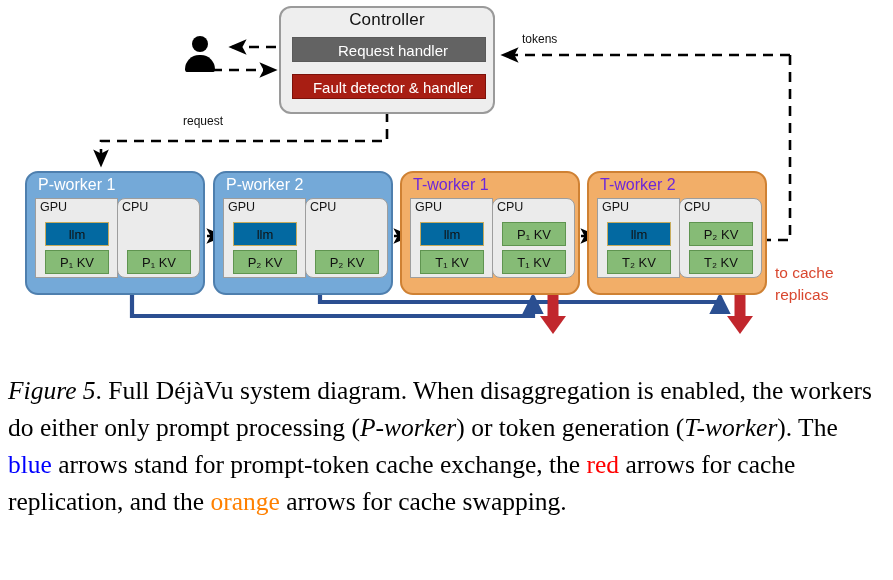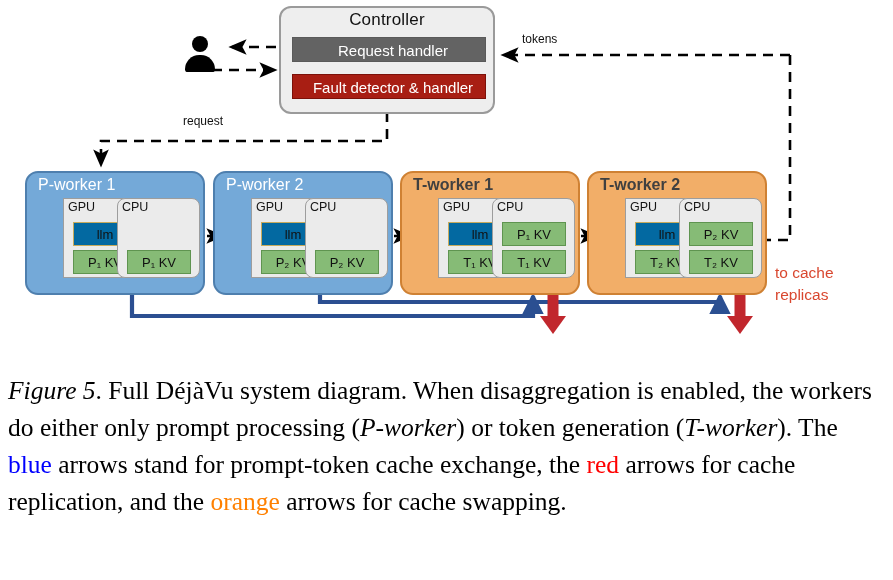--- a/index.html
+++ b/index.html
@@ -41,26 +41,26 @@
   .worker{
     position:absolute;top:171px;width:180px;height:124px;
     border-radius:13px;box-sizing:border-box;
   }
   .worker.p{background:#74a9d8;border:2px solid #4e7fae;}
   .worker.t{background:#f2ae68;border:2px solid #cf8133;}
   .worker-title{
     position:absolute;left:11px;top:3px;font-size:16px;white-space:nowrap;
   }
   .worker.p .worker-title{color:#ffffff;}
-  .worker.t .worker-title{color:#404040;font-weight:bold;}
+  .worker.t .worker-title{color:#6d28d9;}
   .unit{
     position:absolute;top:25px;width:83px;height:80px;
     background:#ebebeb;border:1px solid #9d9d9d;box-sizing:border-box;
   }
-  .unit.gpu{left:8px;margin-left:28px;}
+  .unit.gpu{left:8px;}
   .unit.cpu{left:90px;border-radius:8px;}
   .unit-label{position:absolute;left:4px;top:1px;font-size:12.5px;color:#151515;}
   .chip{
     position:absolute;left:9px;width:64px;height:24px;box-sizing:border-box;
     border:1px solid #8d8d8d;font-size:13px;line-height:23px;text-align:center;
     color:#111;white-space:nowrap;
   }
   .chip.llm{top:23px;background:#0369a1;border-color:#c7ab5c;}
   .chip.kv{top:51px;background:#86bb76;border-color:#5f9450;}
   .chip.kv-top{top:23px;background:#86bb76;border-color:#5f9450;}

